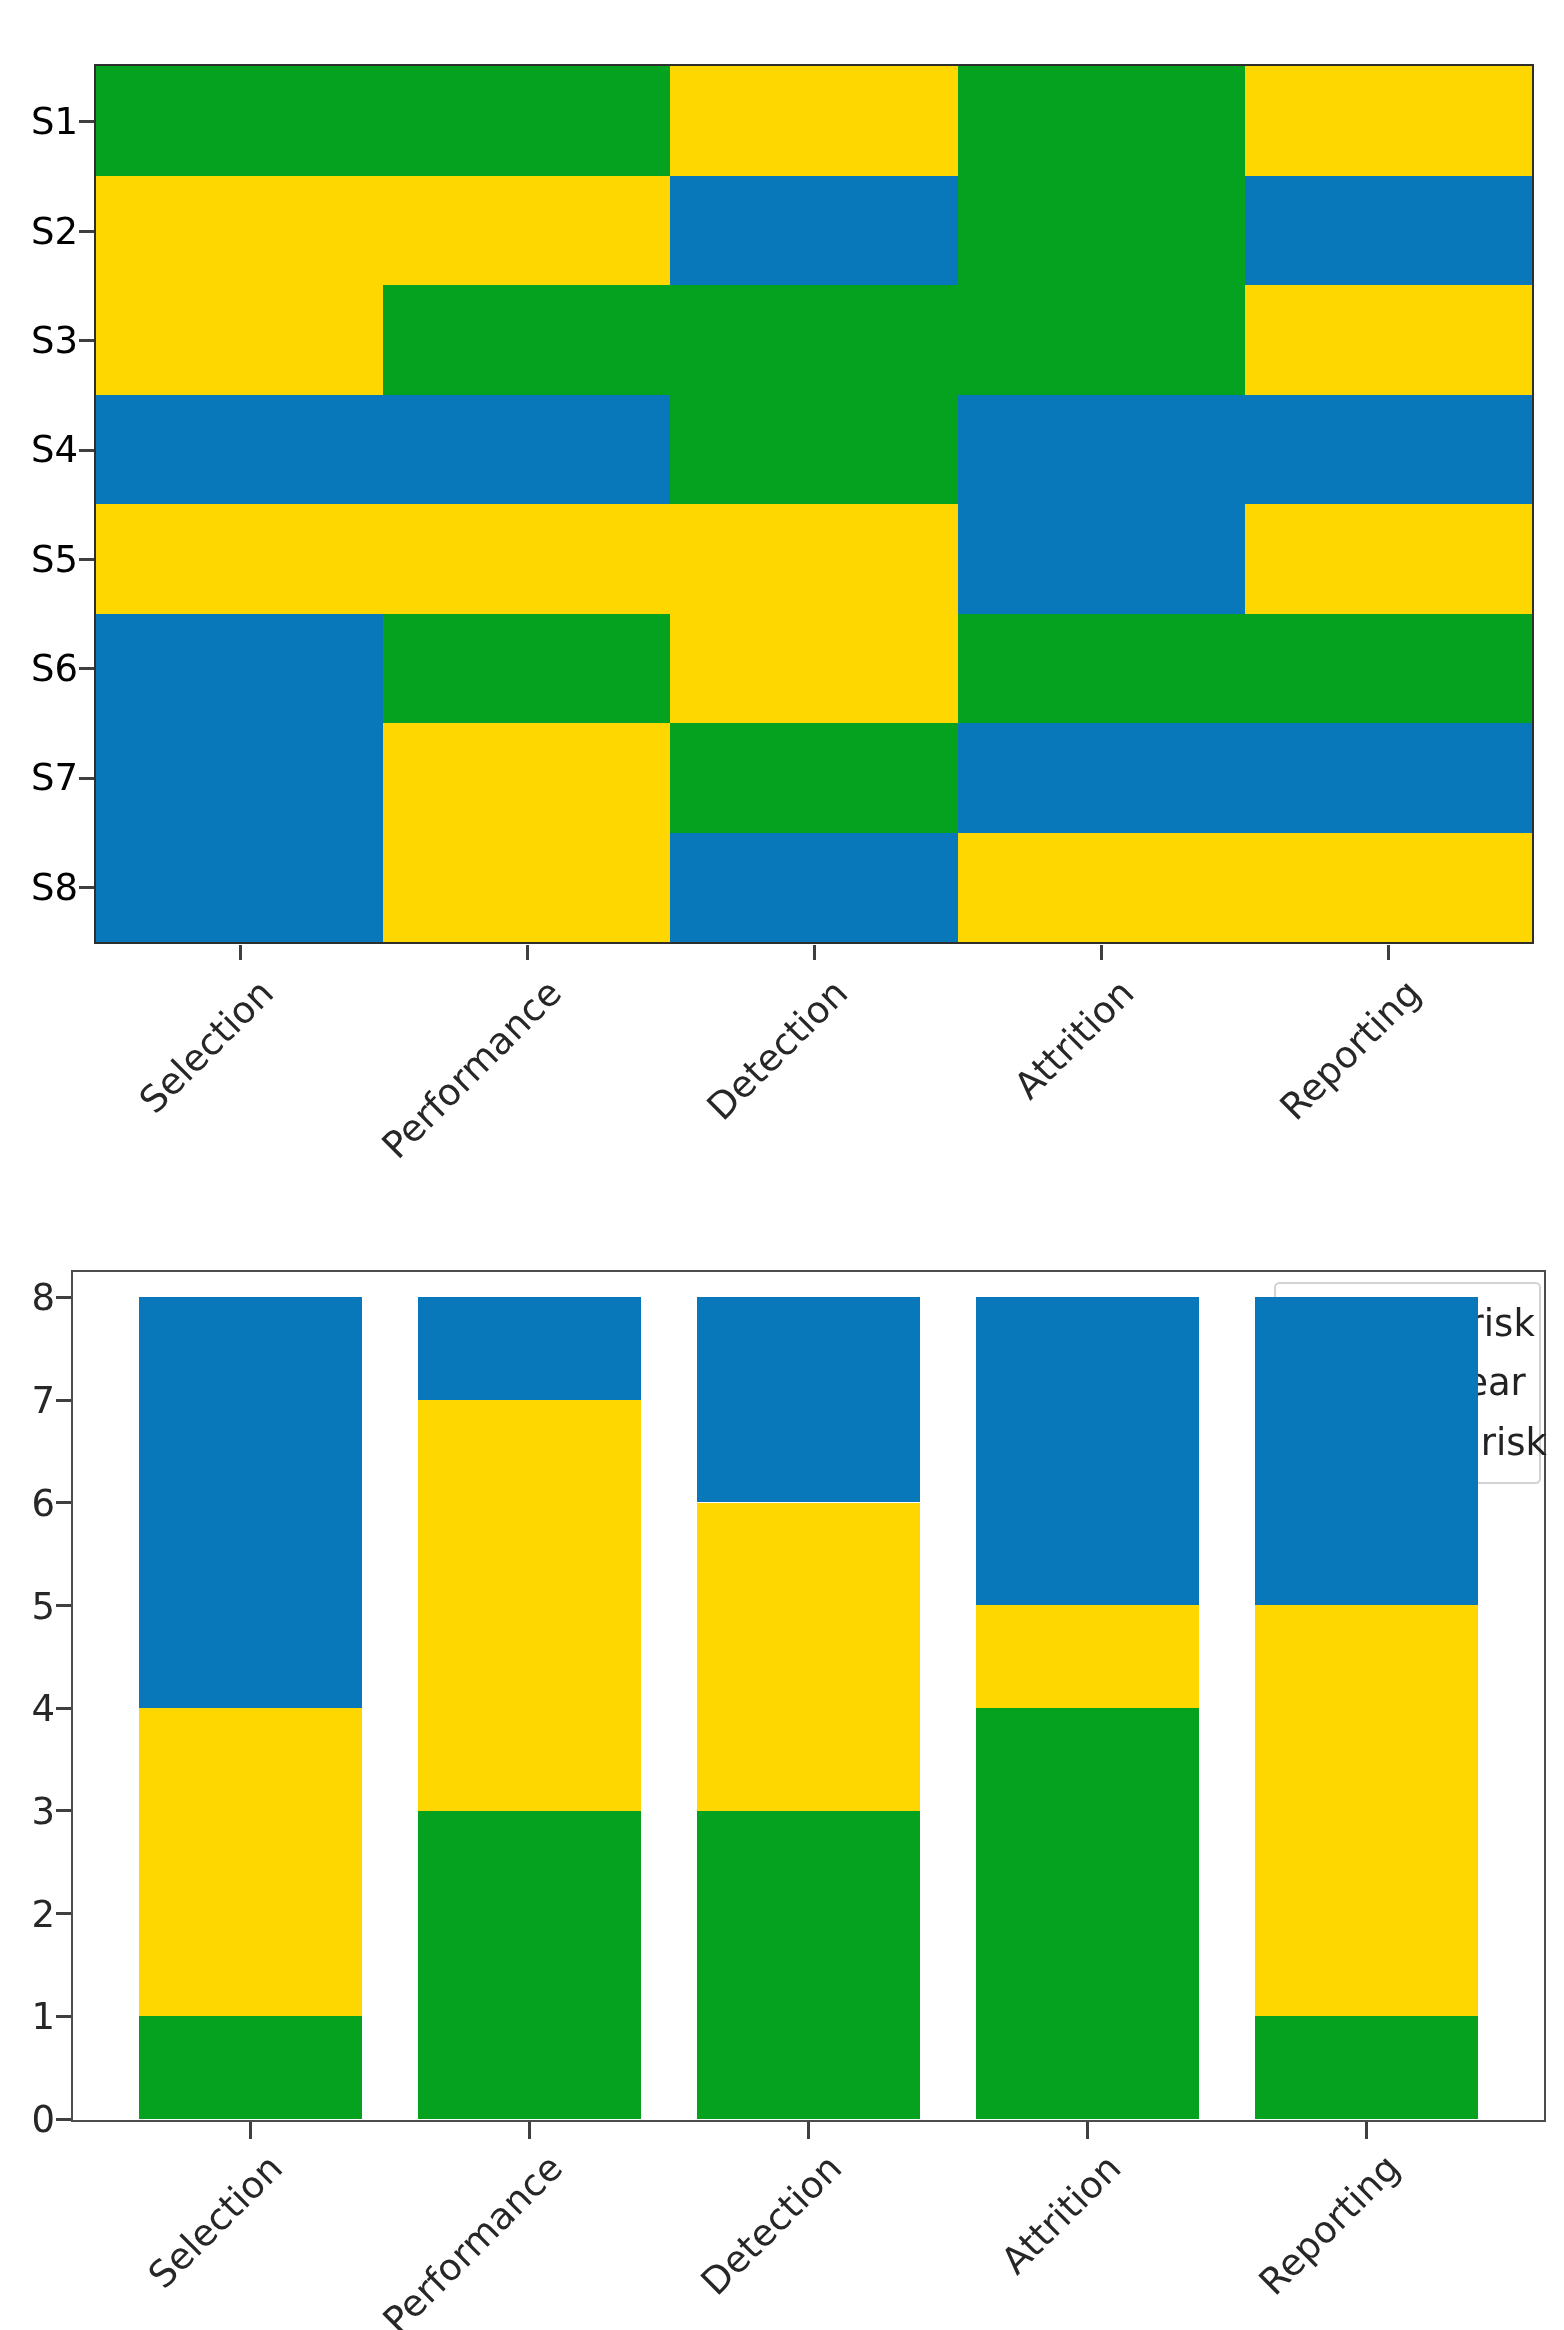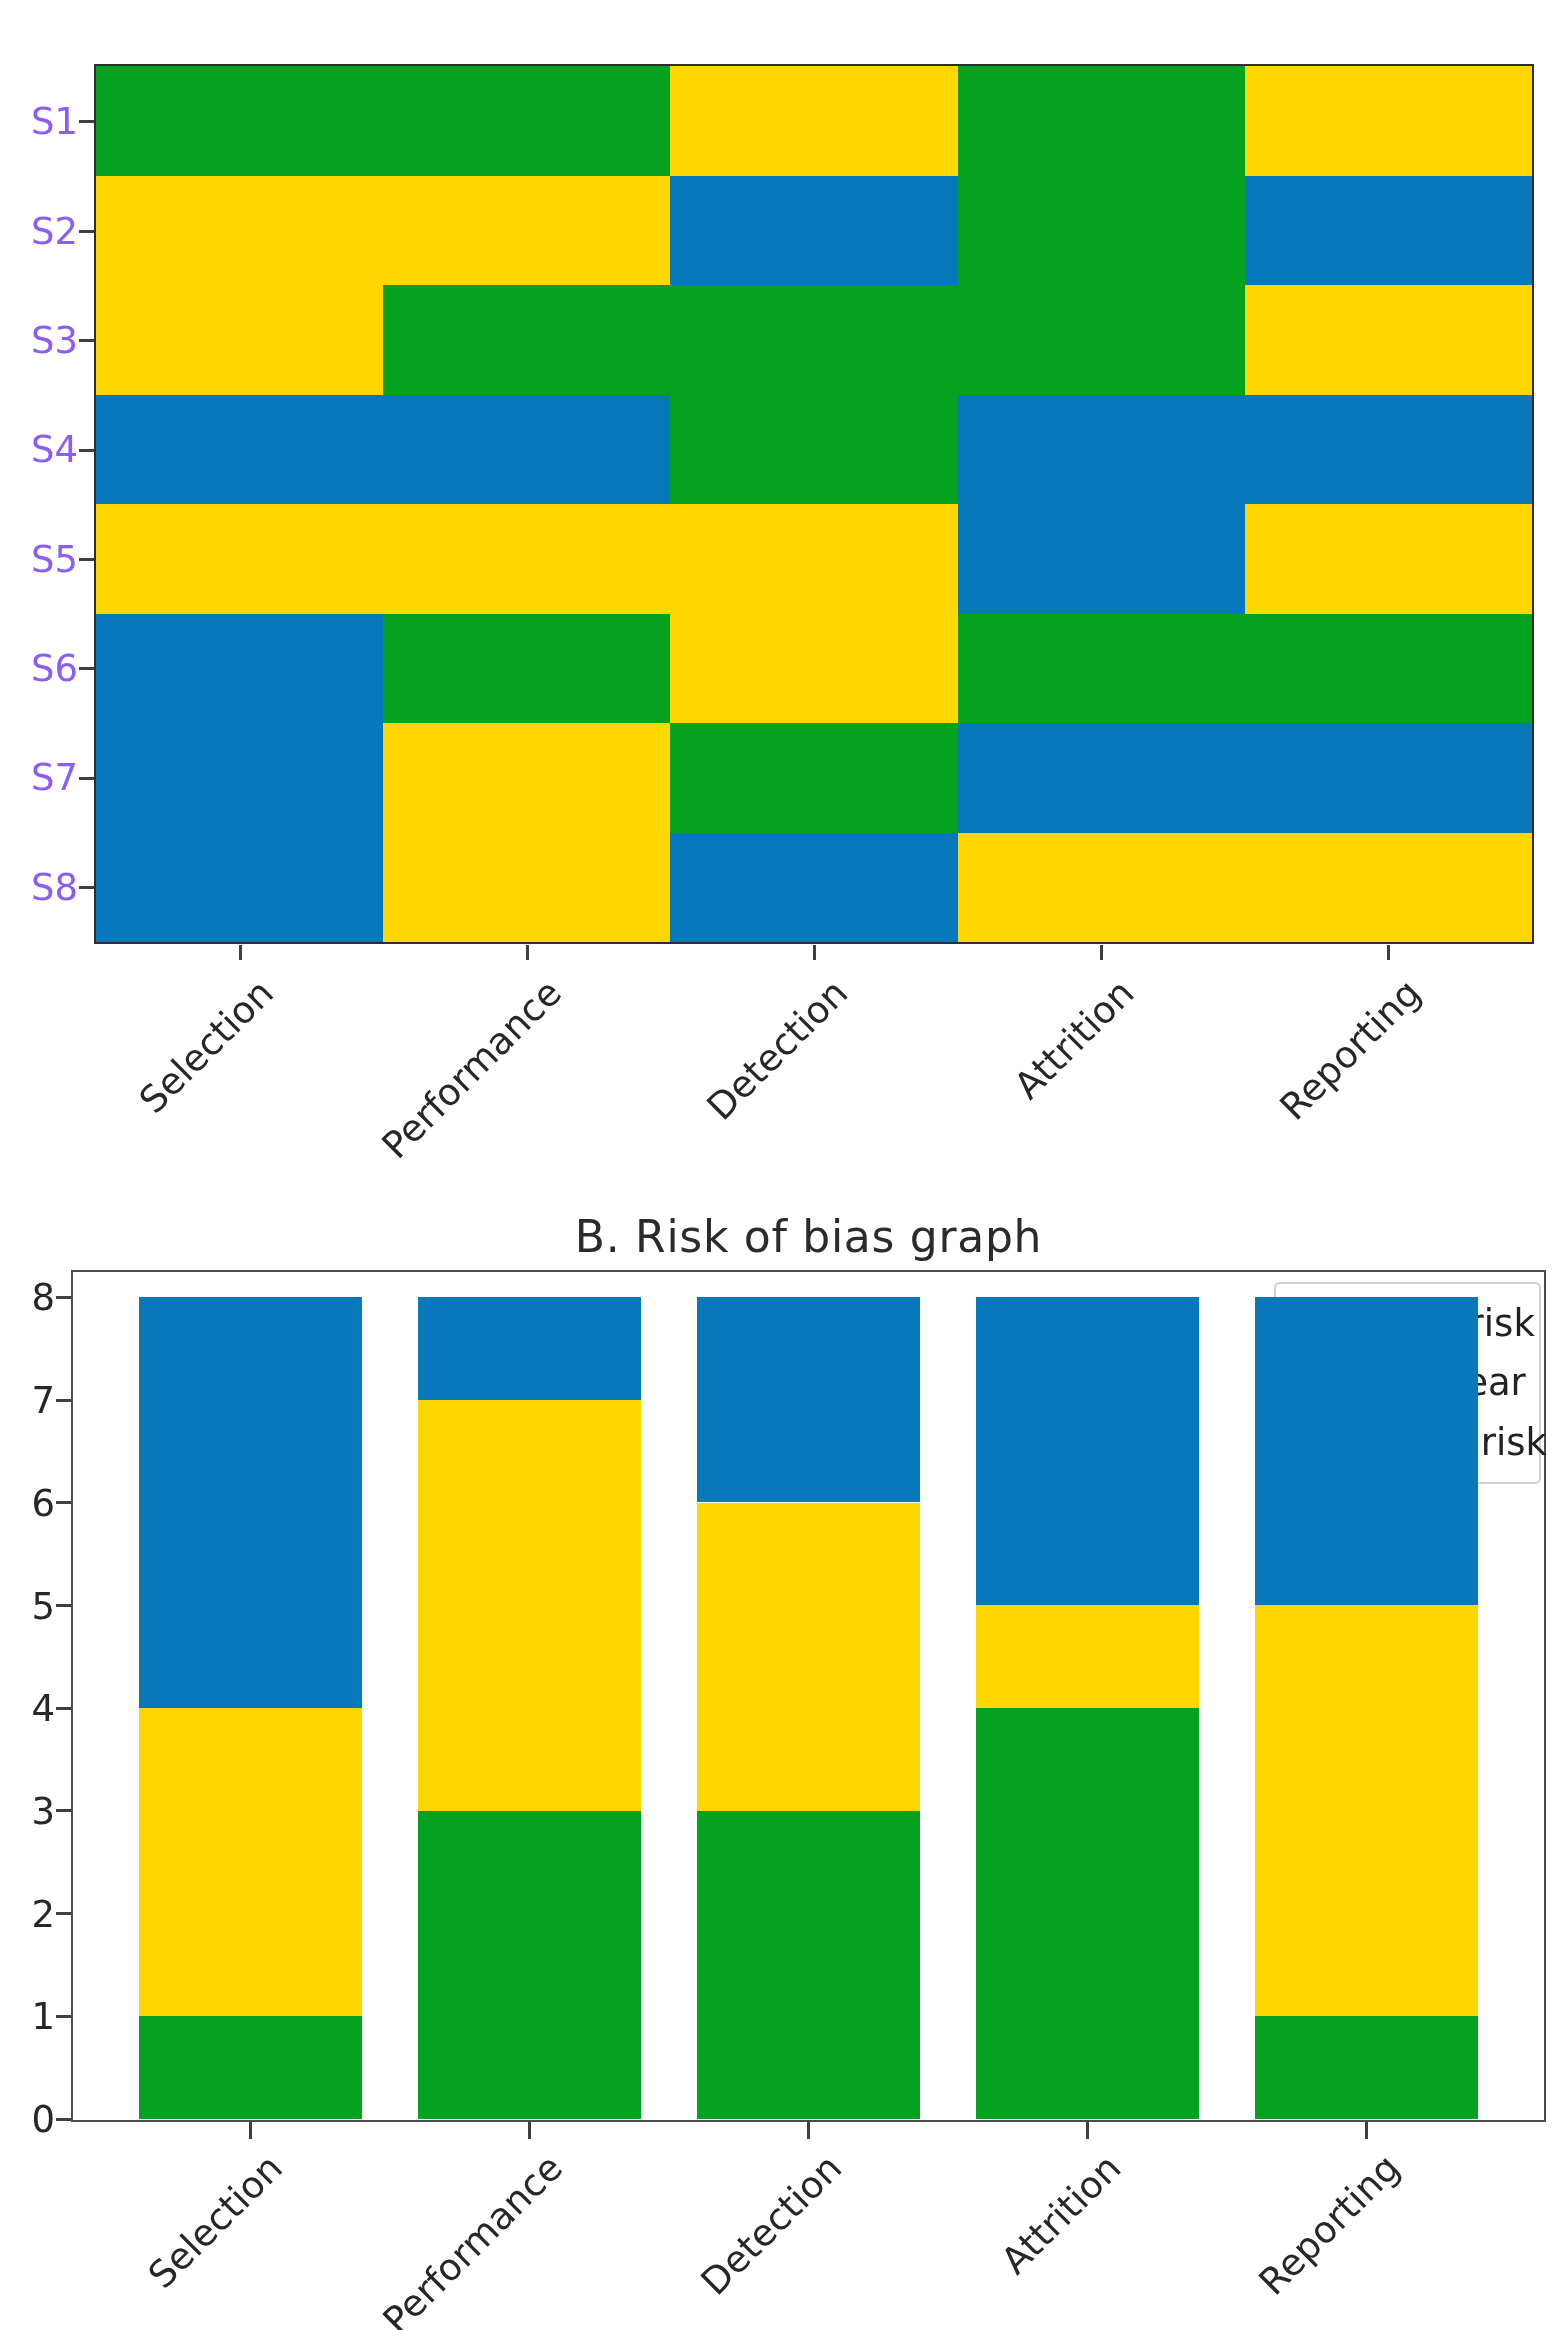--- a/index.html
+++ b/index.html
@@ -14,21 +14,21 @@
   #titleA { left:94px; width:1440px; top:5.5px; }
   #titleB { left:71px; width:1475px; top:1211px; }
   #hm-grid {
     position:absolute; left:94px; top:64px; width:1440px; height:880px;
     border:2.8px solid #2e2e2e; box-sizing:border-box;
     display:grid; grid-template-columns:repeat(5,1fr); grid-template-rows:repeat(8,1fr);
   }
   .hm-cell { width:100%; height:100%; }
   .rowlab {
     position:absolute; left:0; width:78px; display:flex; align-items:center;
-    justify-content:flex-end; font-size:37px; color:#8b5cf6;
+    justify-content:flex-end; font-size:37px; color:#000000;
   }
   .ytlab {
     position:absolute; left:0; width:55px; height:42px; display:flex; align-items:center;
     justify-content:flex-end; font-size:37px; color:#272727;
   }
   .xlab {
     position:absolute; white-space:nowrap; font-size:37px; color:#272727;
     transform:rotate(-45deg); transform-origin:100% 0;
   }
   .tick { position:absolute; background:#3f3f3f; }
@@ -87,21 +87,20 @@
       <div class="hm-cell" style="background: rgb(8, 120, 186);"></div>
       <div class="hm-cell" style="background: rgb(8, 120, 186);"></div>
       <div class="hm-cell" style="background: rgb(8, 120, 186);"></div>
       <div class="hm-cell" style="background: rgb(255, 215, 0);"></div>
       <div class="hm-cell" style="background: rgb(8, 120, 186);"></div>
       <div class="hm-cell" style="background: rgb(255, 215, 0);"></div>
       <div class="hm-cell" style="background: rgb(255, 215, 0);"></div>
     </div>
   <div id="hm-decor"></div>
 
-  <div class="fig-title" id="titleB">B. Risk of bias graph</div>
   <div id="b-bars"></div>
   <div id="b-frame"></div>
   <div id="b-decor"></div>
   <div id="b-legend">
       <div class="leg-entry">
         <div class="leg-swatch" style="background: rgb(5, 162, 31);"></div>
         <div class="leg-label">Low risk</div>
       </div>
       <div class="leg-entry">
         <div class="leg-swatch" style="background: rgb(255, 215, 0);"></div>

